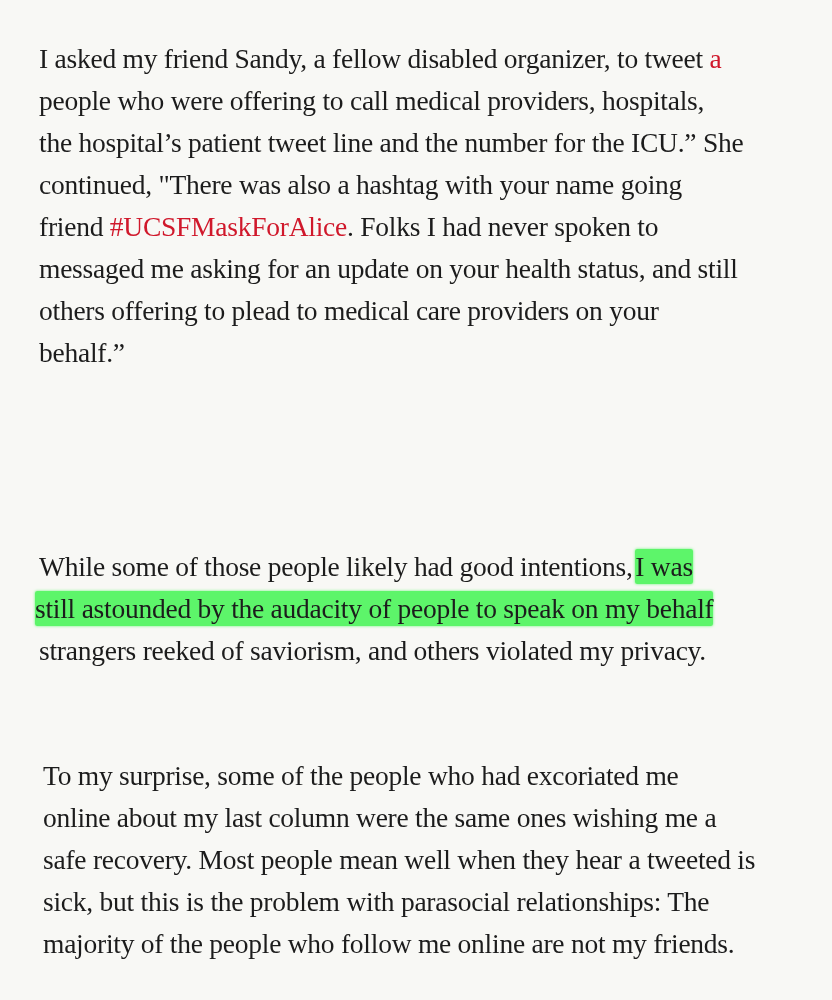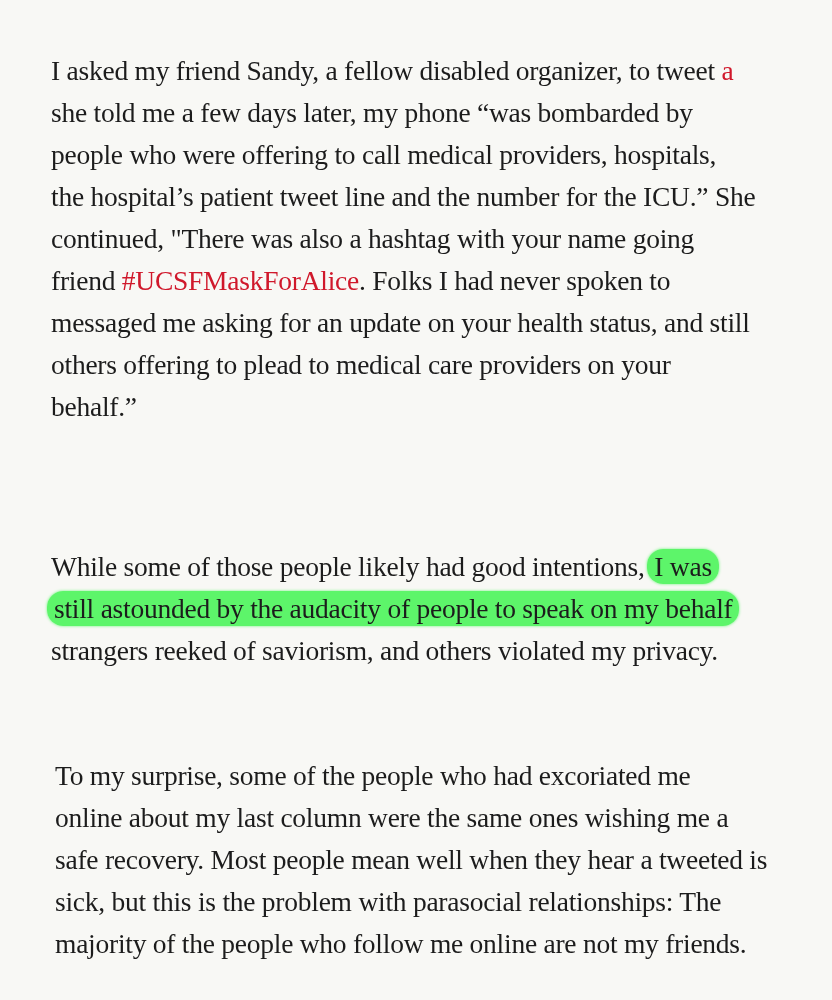--- a/index.html
+++ b/index.html
@@ -22,45 +22,44 @@
       font-size: 27.5px;
       line-height: 42px;
       color: #1c1c1c;
       letter-spacing: -0.25px;
     }
     .line {
       display: block;
       white-space: nowrap;
       height: 42px;
     }
-    .para { margin: 16px; }
+    .para { margin: 4px; }
     .para + .para { margin-top: 0; }
     .p1 { }
     .p2 { position: absolute; top: 512px; left: 0; }
     .p3 { position: absolute; top: 721px; left: 4px; }
     .link {
       color: #d0182b;
       text-decoration: none;
     }
     .hl {
       background: #5df56a;
-      border-radius: 16px;
-      padding: 2px 7px;
+      border-radius: 2px;
+      padding: 2px 0;
       margin: 0 -4px;
       box-shadow: 0 0 3px #6af577;
     }
   </style>
 </head>
 <body>
 
 <div class="article">
 
   <div class="para p1">
     <span class="line"><span>I asked my friend Sandy, a fellow disabled organizer, to tweet </span><a class="link">a</a></span>
-    <span class="line">she told me a few days later, my phone “was bombarded by</span>
     <span class="line">people who were offering to call medical providers, hospitals,</span>
     <span class="line">the hospital’s patient tweet line and the number for the ICU.” She</span>
     <span class="line">continued, "There was also a hashtag with your name going</span>
     <span class="line"><span>friend </span><a class="link">#UCSFMaskForAlice</a><span>. Folks I had never spoken to</span></span>
     <span class="line">messaged me asking for an update on your health status, and still</span>
     <span class="line">others offering to plead to medical care providers on your</span>
     <span class="line">behalf.”</span>
   </div>
 
   <div class="para p2">

